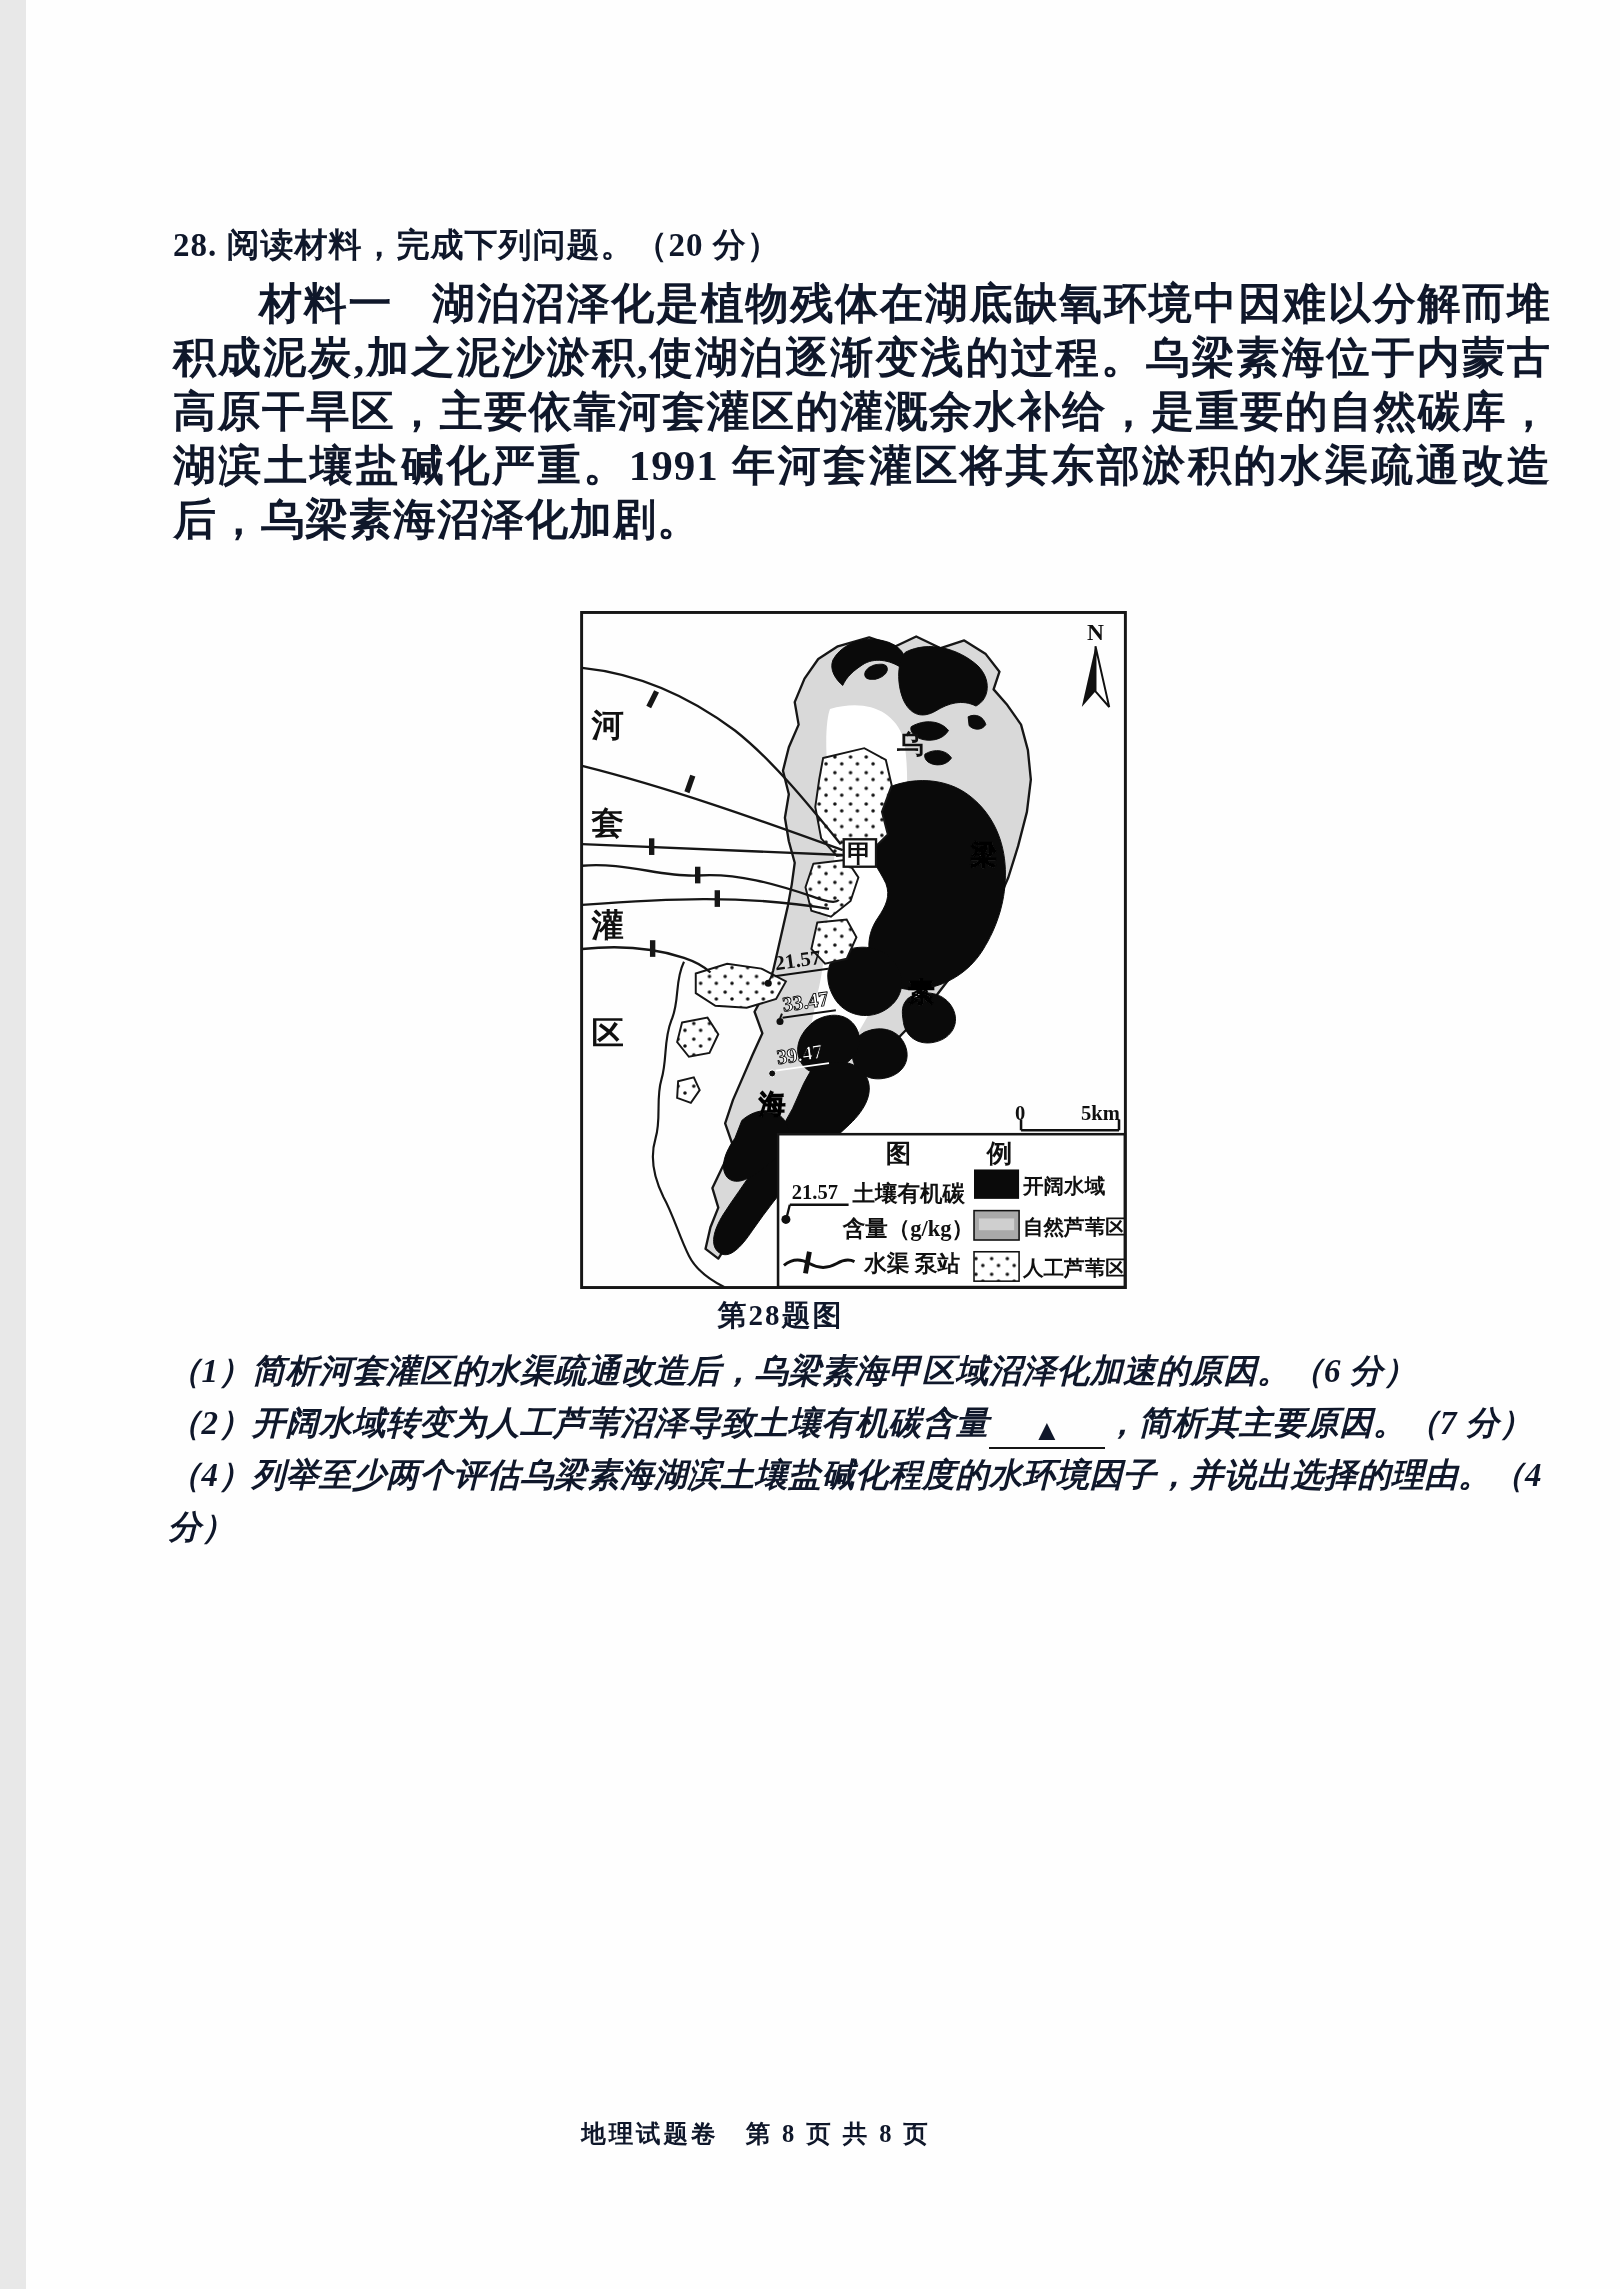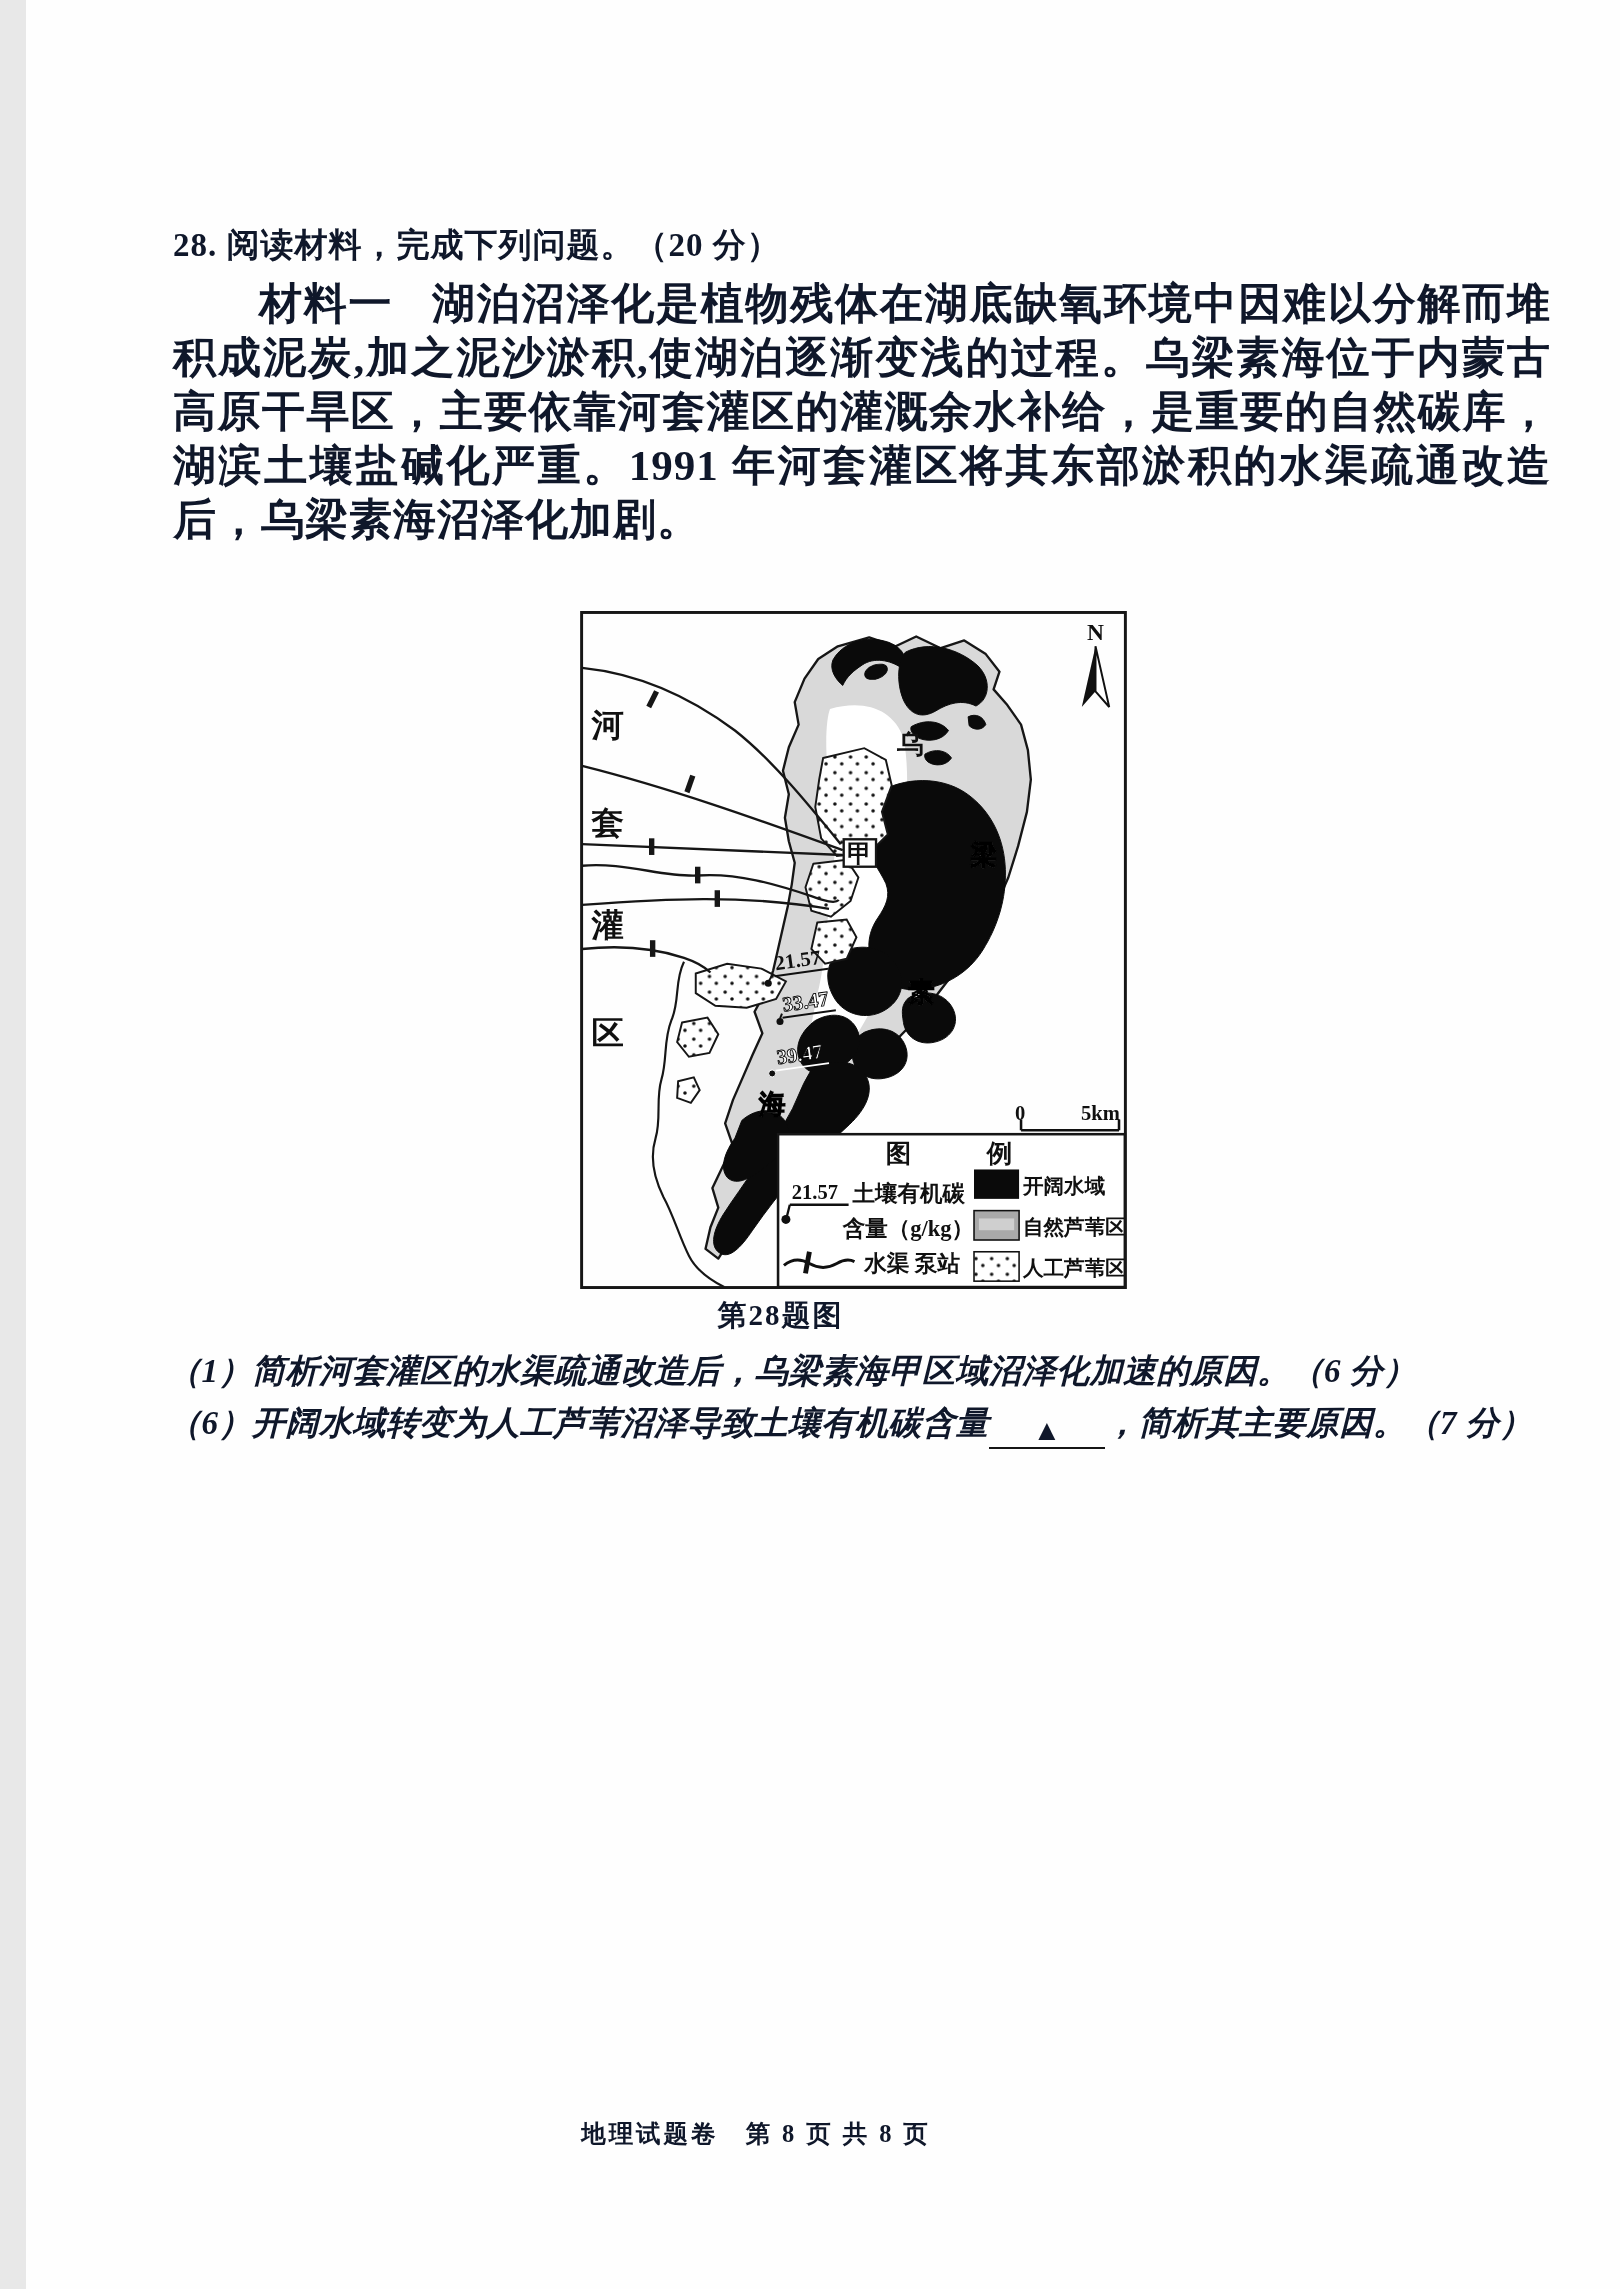--- a/index.html
+++ b/index.html
@@ -215,19 +215,20 @@
       </g>
 
       <rect class="map-frame" x="1.5" y="1.5" width="555" height="689"></rect>
     </svg>
   </div>
 
   <div class="figure-caption">第28题图</div>
 
   <div class="questions">
     <p>（1）简析河套灌区的水渠疏通改造后，乌梁素海甲区域沼泽化加速的原因。（6 分）</p>
-    <p><span>（6）开阔水域转变为人工芦苇沼泽导致土壤有机碳含量</span><span class="blank"><span>▲</span></span><span>，简析其主要原因。（7 分）</span></p>
+    <p><span>（2）开阔水域转变为人工芦苇沼泽导致土壤有机碳含量</span><span class="blank"><span>▲</span></span><span>，简析其主要原因。（7 分）</span></p>
+    <p>（4）列举至少两个评估乌梁素海湖滨土壤盐碱化程度的水环境因子，并说出选择的理由。（4 分）</p>
   </div>
 
   <div class="footer">地理试题卷　第 8 页 共 8 页</div>
 
 </div>
 
 
 </body></html>

